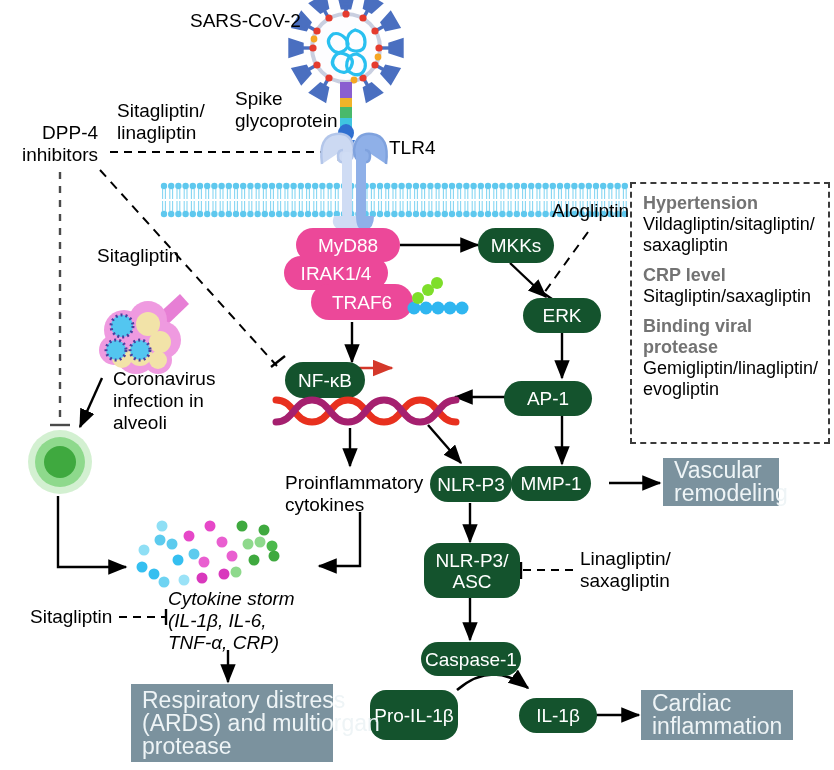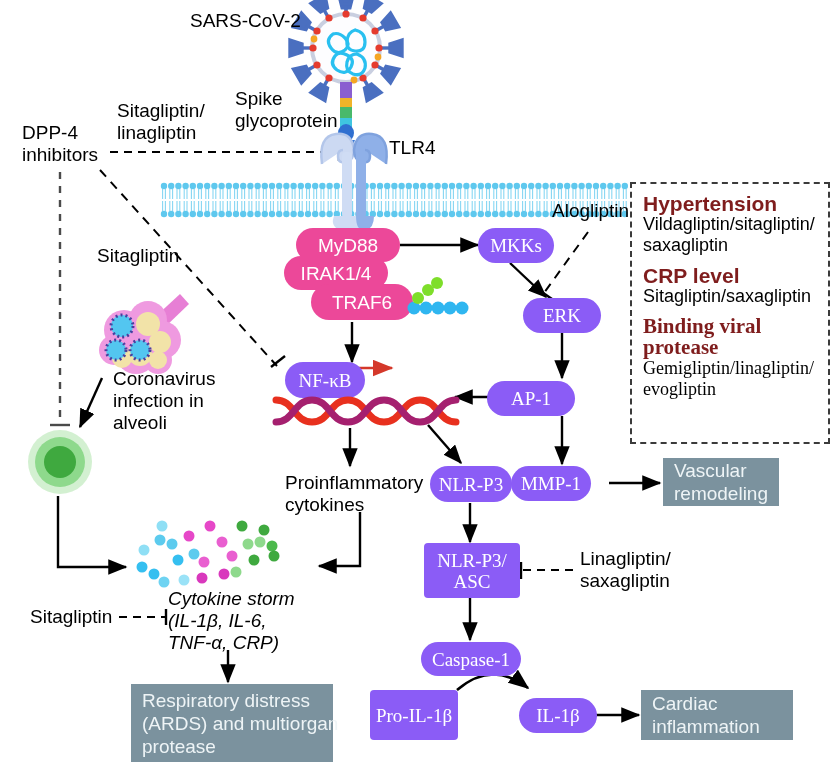--- a/index.html
+++ b/index.html
@@ -1,31 +1,31 @@
 <!DOCTYPE html>
 <html><head>
 <meta charset="utf-8">
 <style>
   html,body{margin:0;padding:0;background:#fff;}
   body{font-family:"Liberation Sans","DejaVu Sans",sans-serif;}
   #stage{position:relative;width:834px;height:770px;background:#fff;overflow:hidden;}
   .lbl{position:absolute;color:#000;font-size:19px;line-height:22px;white-space:pre;}
   .node{position:absolute;display:flex;align-items:center;justify-content:center;
         text-align:center;color:#fff;font-size:19px;line-height:21px;}
-  .green{background:#8b5cf6;border-radius:999px;font-family:Liberation Serif, serif;}
-  .green.two{border-radius:4px;text-align:center;}
+  .green{background:#14532d;border-radius:999px;}
+  .green.two{border-radius:16px;text-align:center;}
   .slate{background:#ec4899;border-radius:999px;}
-  .grayboxtxt{background:#7b929e;color:#eef4f6;font-size:19px;line-height:23px;
+  .grayboxtxt{background:#7b929e;color:#eef4f6;font-size:23px;line-height:23px;
         text-align:left;justify-content:flex-start;padding:9px 11px;box-sizing:border-box;}
   .infobox{position:absolute;border:2px dashed #3b3b3b;box-sizing:border-box;
         padding:9px 10px 10px 11px;}
-  .infobox .h{font-weight:bold;font-size:21px;line-height:21px;color:#7f1d1d;}
+  .infobox .h{font-weight:bold;font-size:18px;line-height:21px;color:#737373;}
   .infobox .b{font-size:18px;line-height:21px;color:#000;}
   .infobox .grp{margin-bottom:9px;}
-  .infobox .grp:last-child{margin-bottom:16px;font-family:Liberation Serif, serif;}
+  .infobox .grp:last-child{margin-bottom:16px;}
   svg{position:absolute;left:0;top:0;overflow:visible;}
   .membrane{position:absolute;}
 </style>
 </head>
 <body>
 
 <div id="stage">
 
   <svg width="834" height="770">
     <defs>
@@ -617,21 +617,21 @@
       <circle cx="33" cy="5" r="6"></circle>
     </g>
   </svg>
 
   <div class="node green" style="left:478px;top:228px;width:76px;height:35px;">
     <span>MKKs</span>
   </div>
   <div class="node green" style="left:523px;top:298px;width:78px;height:35px;">
     <span>ERK</span>
   </div>
-  <div class="node green" style="left:487px;top:381px;width:88px;height:35px;">
+  <div class="node green" style="left:504px;top:381px;width:88px;height:35px;">
     <span>AP-1</span>
   </div>
   <div class="node green" style="left:285px;top:362px;width:80px;height:36px;">
     <span>NF-κB</span>
   </div>
   <div class="node green" style="left:430px;top:466px;width:82px;height:36px;">
     <span>NLR-P3</span>
   </div>
   <div class="node green" style="left:511px;top:466px;width:80px;height:35px;">
     <span>MMP-1</span>
@@ -728,21 +728,21 @@
   <div class="node grayboxtxt" style="left:131px;top:684px;width:202px;height:78px;white-space:pre;">
     <span>Respiratory distress
 (ARDS) and multiorgan
 protease</span>
   </div>
 
   <div class="lbl" style="left:190px;top:10px;">SARS-CoV-2</div>
   <div class="lbl" style="left:235px;top:88px;">Spike
 glycoprotein</div>
   <div class="lbl" style="left:389px;top:137px;">TLR4</div>
-  <div class="lbl" style="left:22px;top:122px;">DPP-4
+  <div class="lbl" style="left:22px;top:122px;text-align:right;">DPP-4
 inhibitors</div>
   <div class="lbl" style="left:117px;top:100px;">Sitagliptin/
 linagliptin</div>
   <div class="lbl" style="left:97px;top:245px;">Sitagliptin</div>
   <div class="lbl" style="left:552px;top:200px;">Alogliptin</div>
   <div class="lbl" style="left:580px;top:548px;">Linagliptin/
 saxagliptin</div>
   <div class="lbl" style="left:113px;top:368px;">Coronavirus
 infection in
 alveoli</div>

